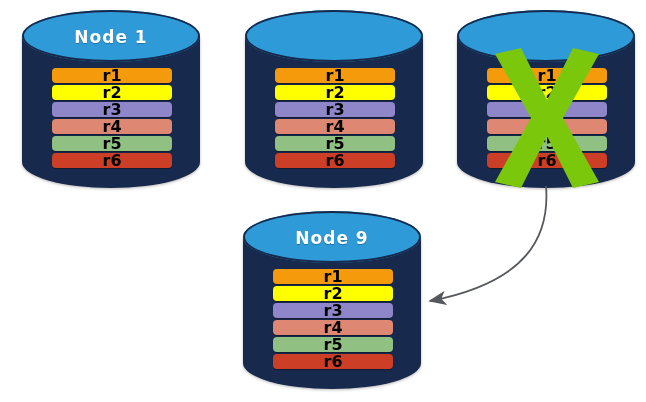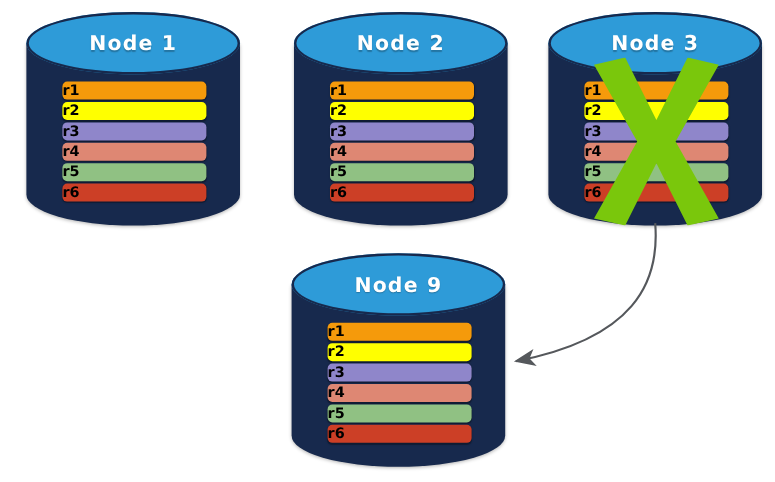--- a/index.html
+++ b/index.html
@@ -54,22 +54,22 @@
     height:15px;
     border-radius:4px;
     margin-bottom:2px;
     box-shadow:0 1px 1px rgba(0,0,0,.35);
   }
   .row-label{
     position:absolute;
     left:0;right:0;top:0;
     height:15px;
     line-height:15px;
-    text-align:left;
-    font-size:12px;
+    text-align:center;
+    font-size:16px;
     font-weight:bold;
     color:#000000;
   }
   .xmark{position:absolute;pointer-events:none;}
   .arrow{position:absolute;left:0;top:0;width:646px;height:402px;pointer-events:none;}
 </style>
 </head>
 <body>
 
 <div id="stage">
@@ -98,21 +98,20 @@
       <div class="row" style="background:#cc3f26;">
           <span class="row-label">r6</span>
         </div>
     </div>
   </div>
 
   <div class="node" style="left:245px;top:10px;width:178px;height:178px;">
     <div class="cyl-body" style="top:26px;height:152px;"></div>
     <div class="cyl-top" style="height:52px;"></div>
     <div class="cyl-top-rim" style="height:52px;"></div>
-    <div class="node-title" style="top:17px;">Node  2</div>
     <div class="rows" style="left:30px;top:58px;width:120px;">
       <div class="row" style="background:#f59a0b;">
           <span class="row-label">r1</span>
         </div>
       <div class="row" style="background:#ffff00;">
           <span class="row-label">r2</span>
         </div>
       <div class="row" style="background:#8f86ca;">
           <span class="row-label">r3</span>
         </div>
@@ -125,21 +124,20 @@
       <div class="row" style="background:#cc3f26;">
           <span class="row-label">r6</span>
         </div>
     </div>
   </div>
 
   <div class="node" style="left:457px;top:10px;width:178px;height:178px;">
     <div class="cyl-body" style="top:26px;height:152px;"></div>
     <div class="cyl-top" style="height:52px;"></div>
     <div class="cyl-top-rim" style="height:52px;"></div>
-    <div class="node-title" style="top:17px;">Node  3</div>
     <div class="rows" style="left:30px;top:58px;width:120px;">
       <div class="row" style="background:#f59a0b;">
           <span class="row-label">r1</span>
         </div>
       <div class="row" style="background:#ffff00;">
           <span class="row-label">r2</span>
         </div>
       <div class="row" style="background:#8f86ca;">
           <span class="row-label">r3</span>
         </div>

